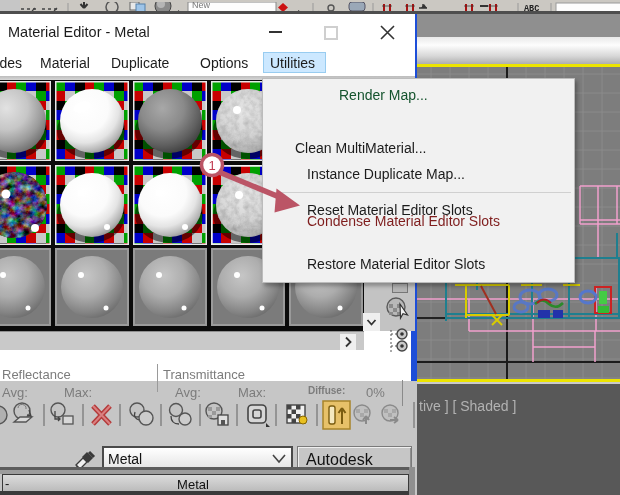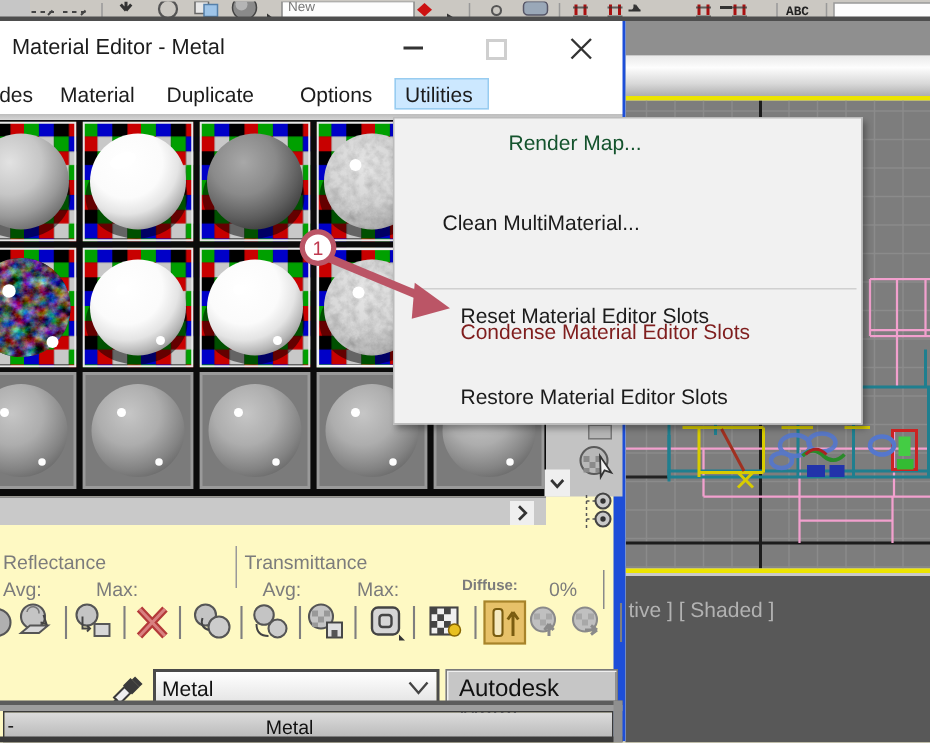--- a/index.html
+++ b/index.html
@@ -218,21 +218,21 @@
     <rect x="182" y="224" width="8" height="13" fill="#44cc44" stroke="none"></rect>
     <rect x="181" y="239" width="11" height="7" fill="#33bb33" stroke="none"></rect>
     <ellipse cx="171" cy="230" rx="8" ry="6" stroke="#5577cc" stroke-width="3"></ellipse>
   </g>
 </svg>
 <div class="abs" style="left:417px;top:379px;width:203px;height:3px;background:#ece400;"></div>
 <div class="abs" style="left:417px;top:382px;width:203px;height:2px;background:#c9c9c9;"></div>
 <div class="abs" style="left:417px;top:384px;width:203px;height:111px;background:#585858;"></div>
 <div class="abs" style="left:419px;top:398px;width:200px;height:16px;font-size:14px;color:#b2b2b2;">tive ] [ Shaded ]</div>
 
-<div class="abs" id="win" style="left:0;top:14px;width:417px;height:480px;background:#fef9c3;border-right:8px solid #1d4ed8;box-sizing:border-box;">
+<div class="abs" id="win" style="left:0;top:14px;width:417px;height:367px;background:#ffffff;border-right:6px solid #1d4ed8;box-sizing:border-box;">
 
   <div class="abs" style="left:0;top:0;width:415px;height:36px;background:#ffffff;"></div>
   <div class="abs" style="left:8px;top:10px;font-size:14.5px;color:#1c1c1c;">Material Editor - Metal</div>
   <div class="abs" style="left:269px;top:17px;width:13px;height:2px;background:#333;"></div>
   <div class="abs" style="left:324px;top:12px;width:10px;height:10px;border:2px solid #cfcfcf;"></div>
   <svg class="abs" style="left:380px;top:11px;" width="16" height="16">
       <path d="M1 1 L14 14 M14 1 L1 14" stroke="#333" stroke-width="1.6"></path>
     </svg>
 
   <div class="abs" style="left:0;top:36px;width:415px;height:26px;background:#ffffff;font-size:14px;color:#1c1c1c;">
@@ -478,20 +478,21 @@
   <div class="abs" style="left:2px;top:460px;width:407px;height:21px;background:linear-gradient(#dcdcdc,#b5b5b5);border:1px solid #3a3a3a;box-sizing:border-box;"></div>
   <span class="abs" style="left:5px;top:462px;font-size:13px;color:#111;">-</span>
   <span class="abs" style="left:2px;top:463px;width:382px;text-align:center;font-size:13px;color:#111;">Metal</span>
   <div class="abs" style="left:0;top:477px;width:415px;height:4px;background:#3a3a3a;"></div>
   <div class="abs" style="left:409px;top:453px;width:6px;height:28px;background:#8f8f8f;"></div>
 </div>
 
 <div class="abs" id="menu" style="left:262px;top:78px;width:313px;height:205px;background:#f1f1f1;border:1px solid #bcbcbc;box-shadow:2px 3px 4px rgba(0,0,0,0.3);box-sizing:border-box;font-size:14px;">
   <div class="abs" style="left:48px;top:8px;color:#14532d;margin-left:28px;">Render Map...</div>
   <div class="abs" style="left:32px;top:61px;color:#1b1b1b;">Clean MultiMaterial...</div>
+  <div class="abs" style="left:44px;top:87px;color:#1b1b1b;">Instance Duplicate Map...</div>
   <div class="abs" style="left:3px;top:113px;width:305px;height:1px;background:#d0d0d0;"></div>
   <div class="abs" style="left:44px;top:123px;color:#1b1b1b;">Reset Material Editor Slots</div>
   <div class="abs" style="left:44px;top:134px;color:#7f1d1d;">Condense Material Editor Slots</div>
   <div class="abs" style="left:44px;top:177px;color:#1b1b1b;">Restore Material Editor Slots</div>
 </div>
 
 <svg class="abs" style="left:0;top:0;z-index:50;" width="620" height="495" viewBox="0 0 620 495" pointer-events="none">
   <line x1="219" y1="172" x2="284" y2="199" stroke="#bb5566" stroke-width="5.5"></line>
   <polygon points="300,205.5 276.5,188.5 274.5,212.5" fill="#bb5566"></polygon>
   <circle cx="212" cy="165" r="10.5" fill="#ffffff" stroke="#bb5566" stroke-width="3.5"></circle>

